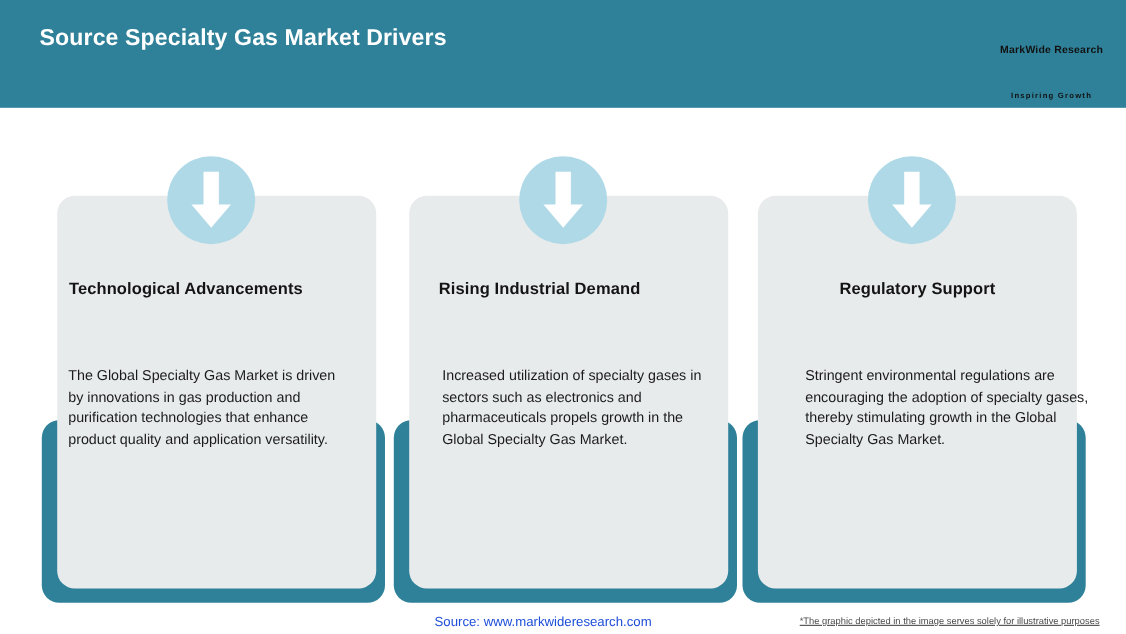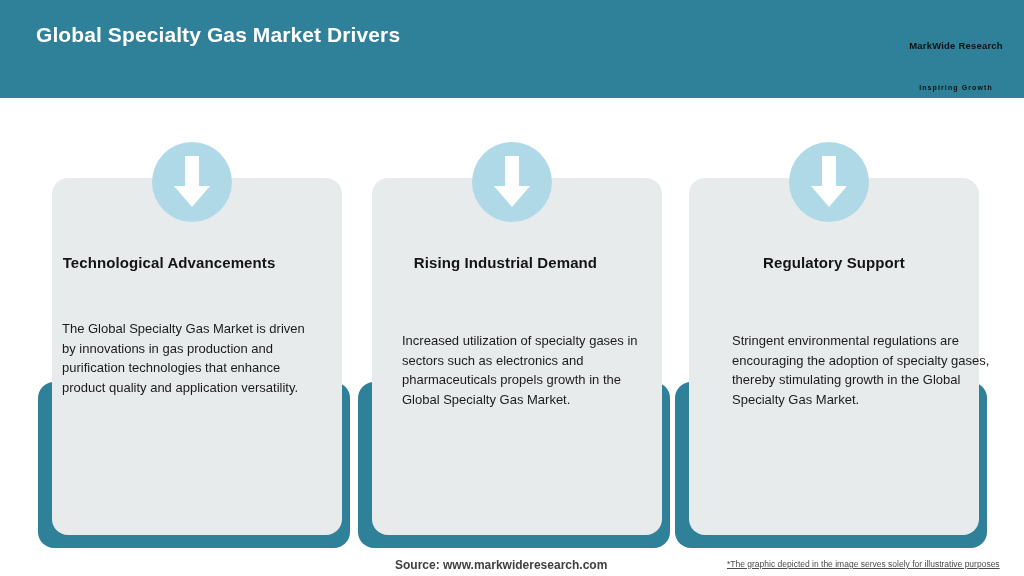--- a/index.html
+++ b/index.html
@@ -115,39 +115,39 @@
     top: 50%;
     transform: translate(-50%, -50%);
   }
 
   
   #source-note {
     position: absolute;
     left: 395px;
     top: 558px;
     font-size: 12px;
-    font-weight: bold;
-    color: #404040;
+    font-weight: normal;
+    color: #1d4ed8;
     white-space: nowrap;
   }
   #disclaimer-note {
     position: absolute;
     left: 727px;
     top: 559px;
     font-size: 8.5px;
     color: #4a4a4a;
     white-space: nowrap;
     text-decoration: underline;
   }
 </style>
 </head>
 <body>
 
 <div id="header-bar"></div>
-<div id="page-title">Global Specialty Gas Market Drivers</div>
+<div id="page-title">Source Specialty Gas Market Drivers</div>
 
 <div id="brand-logo">
   <svg id="logo-mark" viewBox="0 0 172 56" xmlns="http://www.w3.org/2000/svg">
     <g fill="#111111">
 
       <polygon points="2,52 2,4 14,4 28,32 42,4 54,4 54,52 43,52 43,22 31,46 25,46 13,22 13,52"></polygon>
 
       <polygon points="56,4 68,4 78,34 86,14 94,34 104,4 116,4 100,52 89,52 86,40 83,52 72,52"></polygon>
 
       <path d="M120,4 L148,4 C162,4 168,12 168,22 C168,30 163,36 155,38 L170,52 L155,52 L142,38 L131,38 L131,52 L120,52 Z M131,14 L131,29 L147,29 C153,29 156,26 156,21.5 C156,17 153,14 147,14 Z"></path>
@@ -159,32 +159,32 @@
 
 <div class="card-group">
   <div class="card-shadow" style="left:38px; top:382px; width:312px; height:166px;"></div>
   <div class="card-body" style="left:52px; top:178px; width:290px; height:357px;"></div>
   <div class="arrow-badge" style="left:152px; top:142px;">
     <svg width="40" height="52" viewBox="0 0 40 52" xmlns="http://www.w3.org/2000/svg">
       <polygon points="13,0 27,0 27,30 38,30 20,51 2,30 13,30" fill="#FFFFFF"></polygon>
     </svg>
   </div>
   <div class="card-title" style="left:52px; width:234px; top:254px;">Technological Advancements</div>
-  <div class="card-text" style="left:62px; top:319px; width:258px;">The Global Specialty Gas Market is driven by innovations in gas production and purification technologies that enhance product quality and application versatility.</div>
+  <div class="card-text" style="left:62px; top:331px; width:258px;">The Global Specialty Gas Market is driven by innovations in gas production and purification technologies that enhance product quality and application versatility.</div>
 </div>
 
 <div class="card-group">
   <div class="card-shadow" style="left:358px; top:382px; width:312px; height:166px;"></div>
   <div class="card-body" style="left:372px; top:178px; width:290px; height:357px;"></div>
   <div class="arrow-badge" style="left:472px; top:142px;">
     <svg width="40" height="52" viewBox="0 0 40 52" xmlns="http://www.w3.org/2000/svg">
       <polygon points="13,0 27,0 27,30 38,30 20,51 2,30 13,30" fill="#FFFFFF"></polygon>
     </svg>
   </div>
-  <div class="card-title" style="left:372px; width:267px; top:254px;">Rising Industrial Demand</div>
+  <div class="card-title" style="left:357px; width:267px; top:254px;">Rising Industrial Demand</div>
   <div class="card-text" style="left:402px; top:331px; width:258px;">Increased utilization of specialty gases in sectors such as electronics and pharmaceuticals propels growth in the Global Specialty Gas Market.</div>
 </div>
 
 <div class="card-group">
   <div class="card-shadow" style="left:675px; top:382px; width:312px; height:166px;"></div>
   <div class="card-body" style="left:689px; top:178px; width:290px; height:357px;"></div>
   <div class="arrow-badge" style="left:789px; top:142px;">
     <svg width="40" height="52" viewBox="0 0 40 52" xmlns="http://www.w3.org/2000/svg">
       <polygon points="13,0 27,0 27,30 38,30 20,51 2,30 13,30" fill="#FFFFFF"></polygon>
     </svg>

